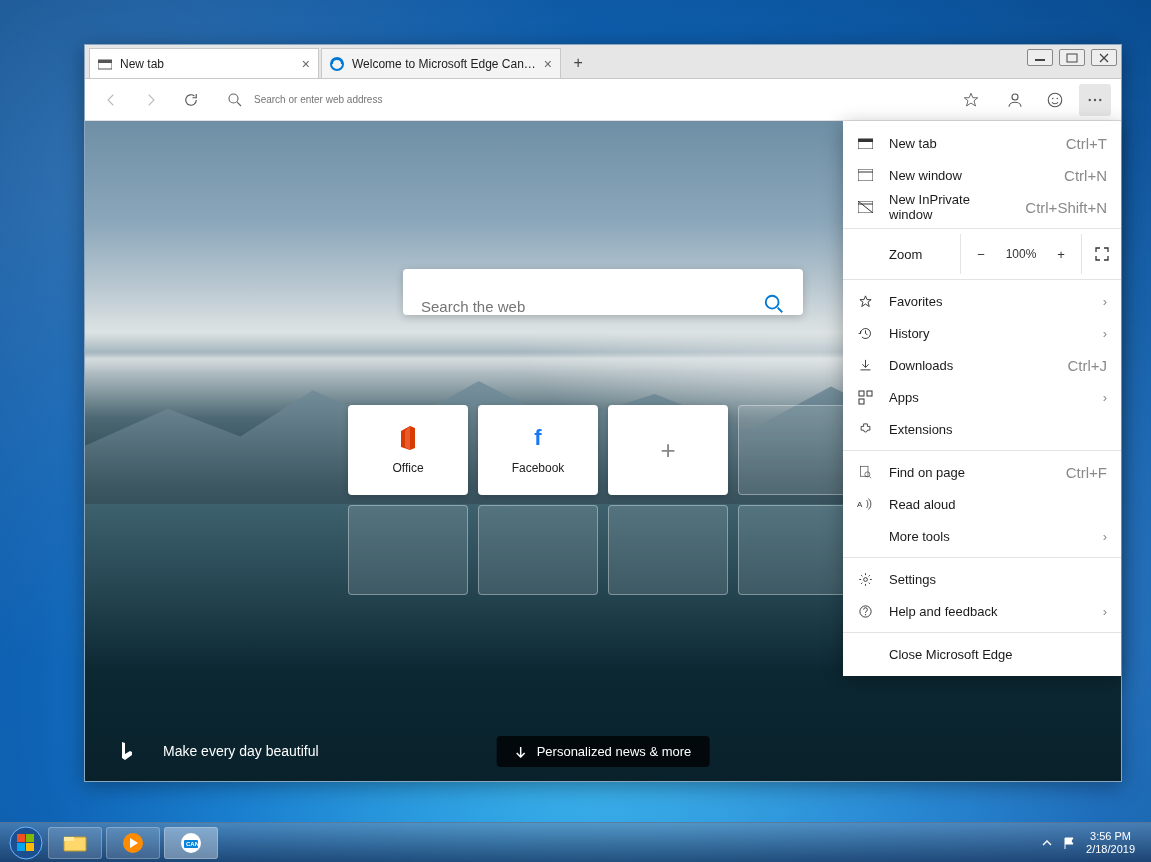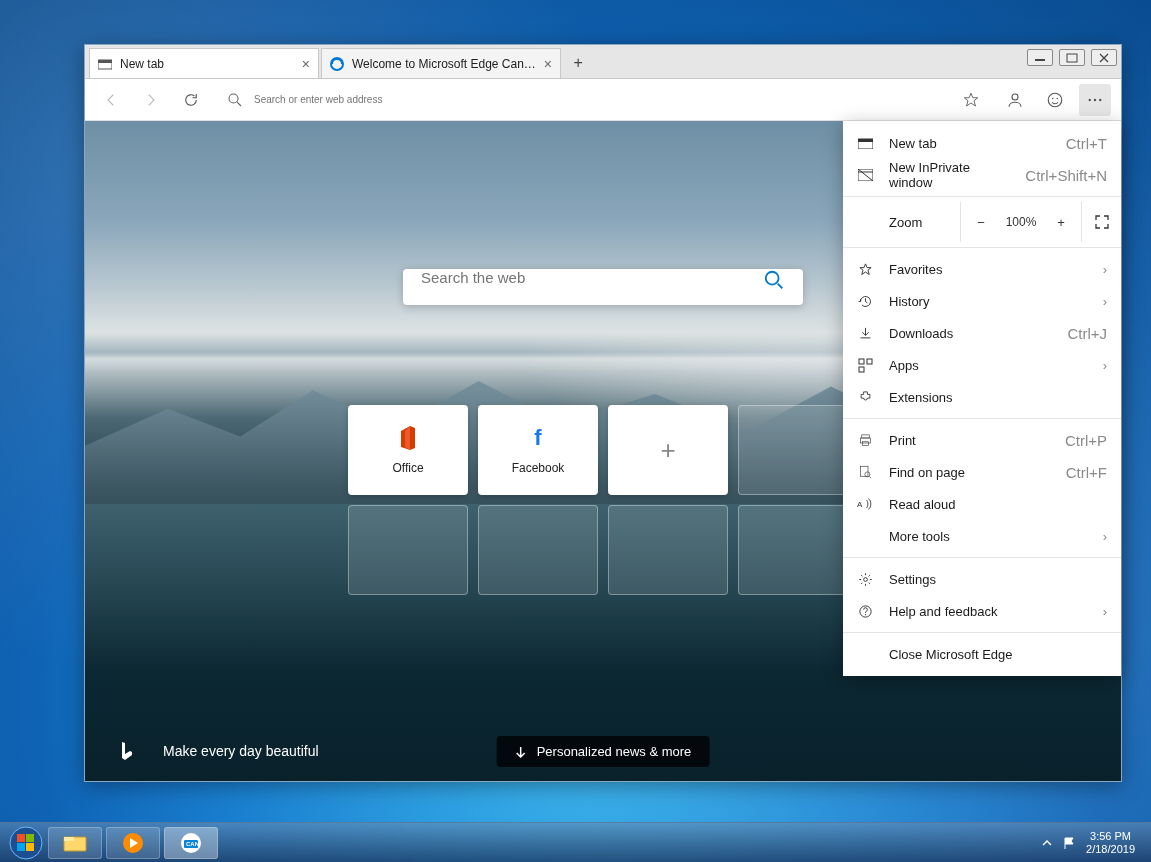--- a/index.html
+++ b/index.html
@@ -88,22 +88,22 @@
     position:absolute; top: 58%; left:0; right:0; bottom:0;
     background: linear-gradient(to bottom, #1f4654 0%, #0c2833 60%, #09212b 100%);
   }
   .lake::before{
     content:""; position:absolute; inset:0;
     background: linear-gradient(to top, rgba(255,255,255,0) 40%, rgba(200,220,225,0.18) 100%);
   }
 
   .center-search {
     position:absolute; top: 148px; left: 50%; transform: translateX(-50%);
-    width: 400px; height: 36px; background:#fff; border-radius: 4px;
-    display:flex; align-items:flex-start; padding: 0 18px;
+    width: 400px; height: 46px; background:#fff; border-radius: 4px;
+    display:flex; align-items:flex-end; padding: 0 18px;
     box-shadow: 0 2px 8px rgba(0,0,0,0.2);
   }
   .center-search input { border:none; outline:none; flex:1; font-size:15px; color:#333;}
   .center-search .mag { color:#0078d4; }
 
   
   .tiles {
     position:absolute; top: 284px; left: 50%; transform: translateX(-50%);
     display:grid; grid-template-columns: repeat(4, 120px); gap: 10px;
   }
@@ -345,20 +345,30 @@
             <rect x="0" y="2" width="15" height="3" fill="#333"></rect>
           </svg>
         </span>
       <span class="label">New tab</span>
       <span class="shortcut">Ctrl+T</span>
     </div>
     <div class="menu-item">
       <span class="mic">
           <svg width="15" height="12">
             <rect x="0" y="0" width="15" height="12" fill="none" stroke="#333"></rect>
+            <line x1="0" y1="3" x2="15" y2="3" stroke="#333"></line>
+          </svg>
+        </span>
+      <span class="label">New window</span>
+      <span class="shortcut">Ctrl+N</span>
+    </div>
+    <div class="menu-item">
+      <span class="mic">
+          <svg width="15" height="12">
+            <rect x="0" y="0" width="15" height="12" fill="none" stroke="#333"></rect>
             <line x1="0" y1="0" x2="15" y2="12" stroke="#333"></line>
             <line x1="0" y1="3" x2="15" y2="3" stroke="#333"></line>
           </svg>
         </span>
       <span class="label">New InPrivate window</span>
       <span class="shortcut">Ctrl+Shift+N</span>
     </div>
     <hr>
     <div class="zoom-row">
       <span class="label">Zoom</span>
@@ -420,31 +430,20 @@
             <path d="M9 3h6v4h4v6h-4a3 3 0 0 1-6 0H5V7h4z" fill="none" stroke="#333" stroke-width="1.4"></path>
           </svg>
         </span>
       <span class="label">Extensions</span>
     </div>
     <hr>
 
     <div class="menu-item">
       <span class="mic">
           <svg width="15" height="15" viewBox="0 0 24 24">
-            <rect x="6" y="3" width="12" height="5" fill="none" stroke="#333"></rect>
-            <rect x="4" y="8" width="16" height="8" fill="none" stroke="#333"></rect>
-            <rect x="7" y="14" width="10" height="6" fill="none" stroke="#333"></rect>
-          </svg>
-        </span>
-      <span class="label">Print</span>
-      <span class="shortcut">Ctrl+P</span>
-    </div>
-    <div class="menu-item">
-      <span class="mic">
-          <svg width="15" height="15" viewBox="0 0 24 24">
             <rect x="4" y="2" width="12" height="16" fill="none" stroke="#333"></rect>
             <circle cx="15" cy="15" r="4" fill="none" stroke="#333"></circle>
             <line x1="18" y1="18" x2="21" y2="21" stroke="#333"></line>
           </svg>
         </span>
       <span class="label">Find on page</span>
       <span class="shortcut">Ctrl+F</span>
     </div>
     <div class="menu-item">
       <span class="mic">

